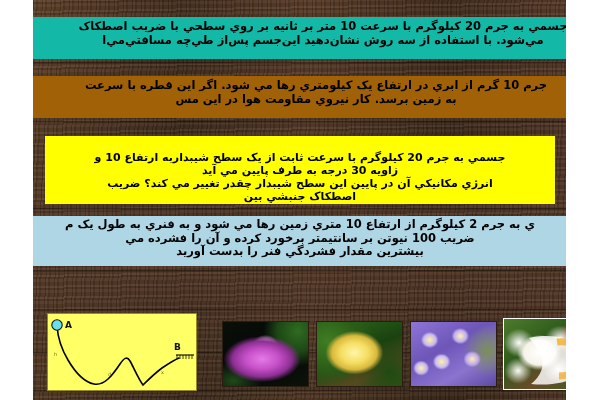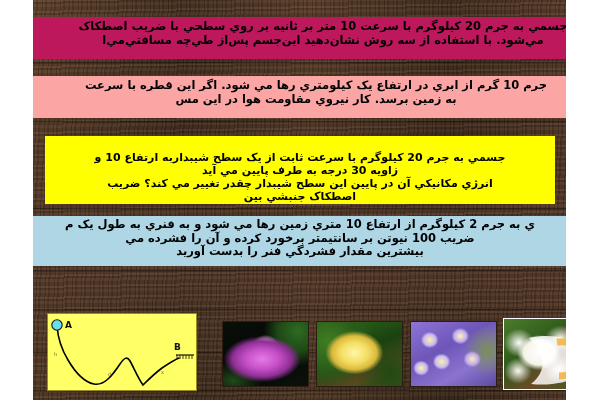--- a/index.html
+++ b/index.html
@@ -63,28 +63,28 @@
     color: #000000;
     line-height: 1.18;
     white-space: pre-line;
     letter-spacing: 0px;
     overflow: hidden;
   }
 
   #block-friction {
     left: 33px; top: 17px;
     width: 566px; height: 42px;
-    background: #be185d;
+    background: #14b8a6;
     font-size: 11.5px;
     padding: 3px 6px 0 20px;
   }
   #block-raindrop {
     left: 33px; top: 76px;
     width: 566px; height: 42px;
-    background: #fca5a5;
+    background: #a16207;
     font-size: 11.5px;
     padding: 3px 6px 0 6px;
   }
   #block-incline {
     left: 45px; top: 136px;
     width: 510px; height: 68px;
     background: #ffff00;
     font-size: 11px;
     padding: 16px 8px 0 8px;
   }

